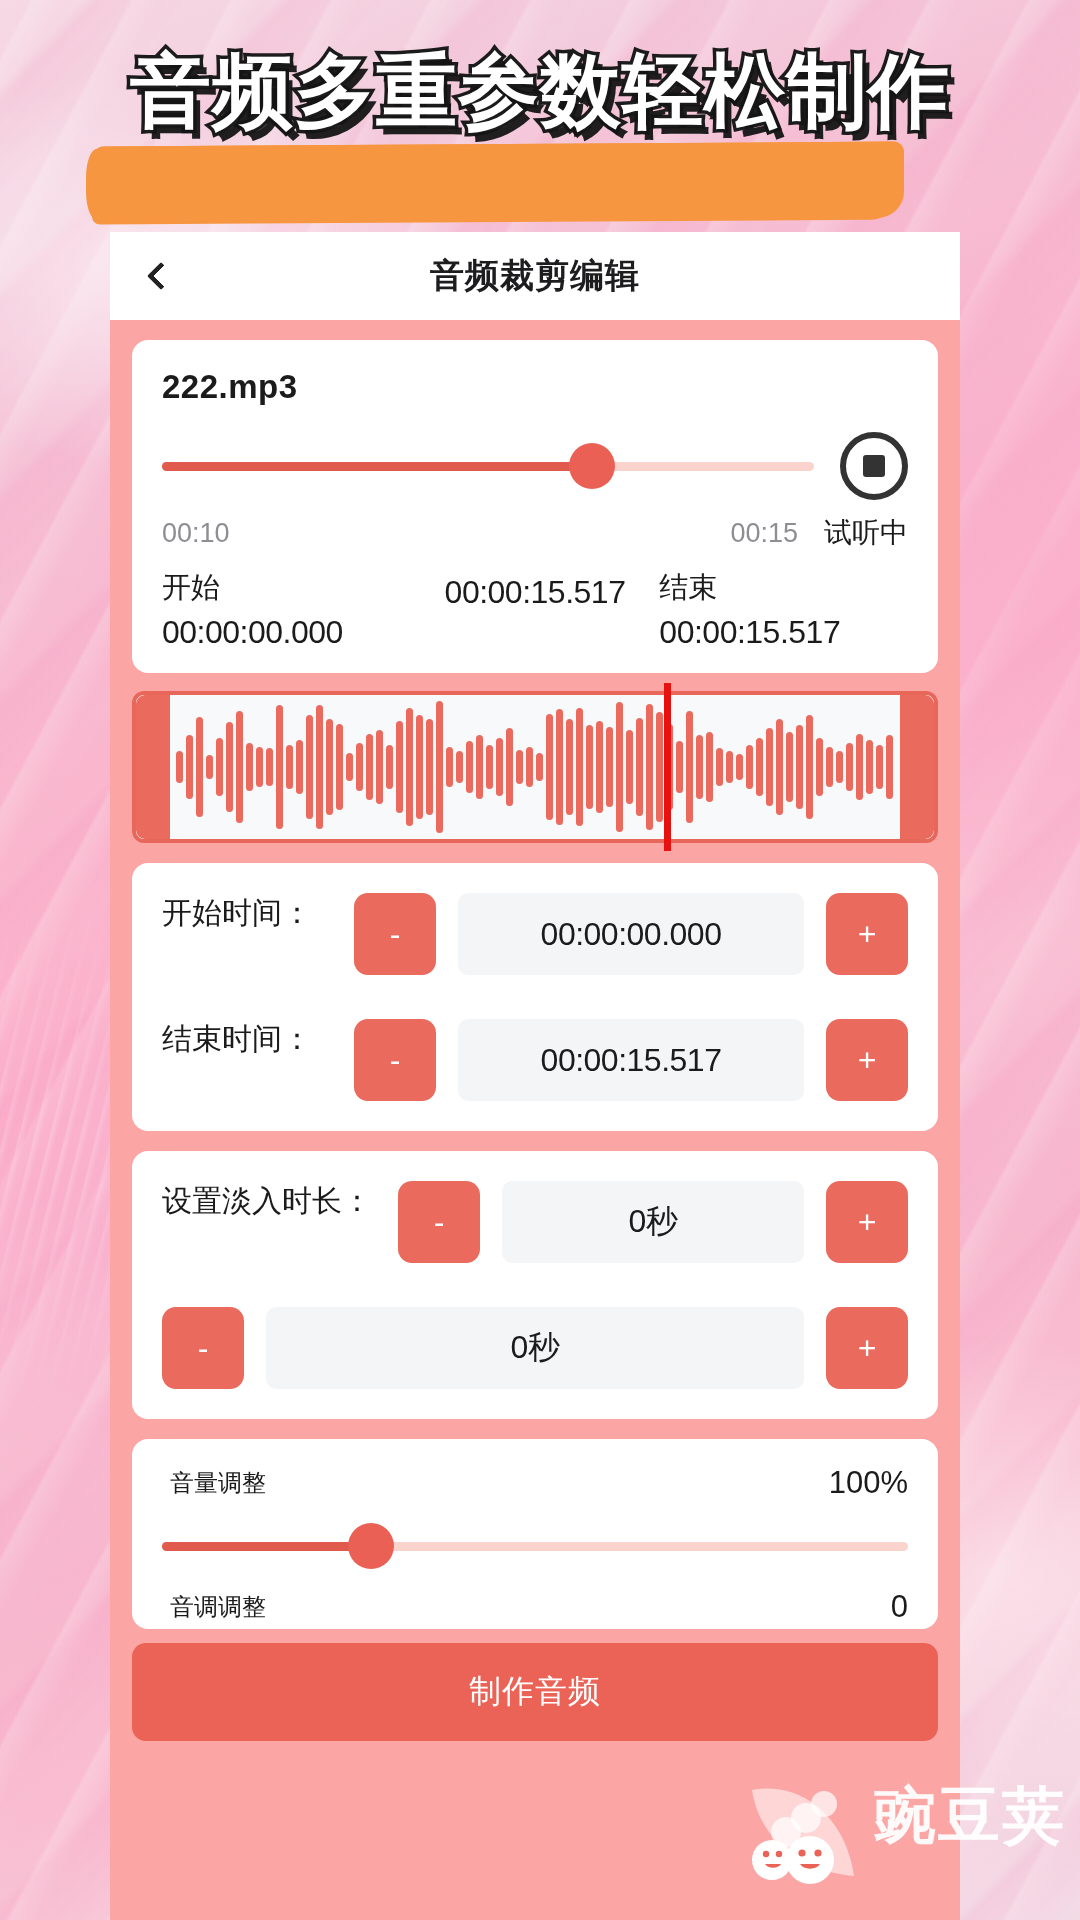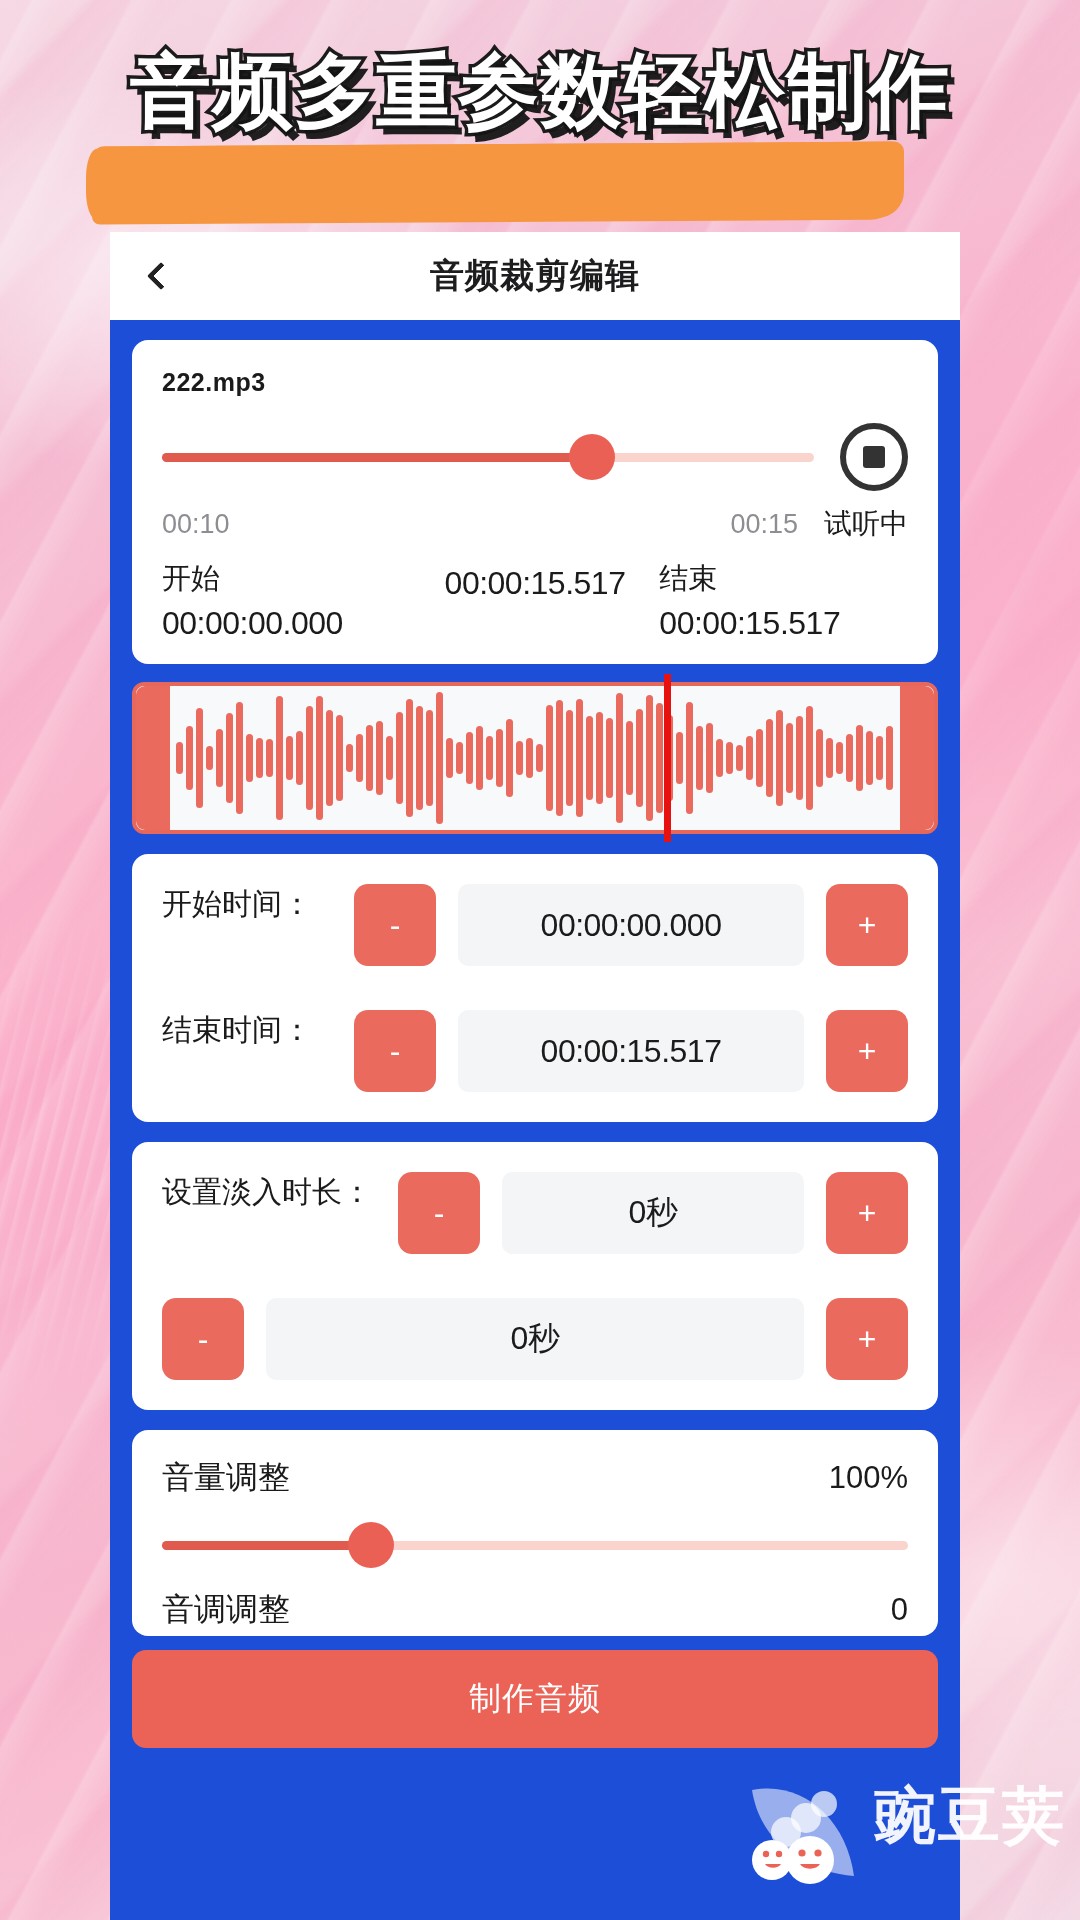--- a/index.html
+++ b/index.html
@@ -83,42 +83,42 @@
     color:#ffffff;
     -webkit-text-stroke:7px #1b1b1b;
     paint-order: stroke fill;
     text-shadow: 7px 9px 0 rgba(20,20,20,0.95);
     white-space:nowrap;
   }
 
   
   #screen {
     position:absolute; left:110px; top:232px; width:850px; height:1688px;
-    background:#1d4ed8; z-index:4; overflow:hidden;
+    background:#fca5a5; z-index:4; overflow:hidden;
   }
   .appbar {
     height:88px; background:#ffffff; position:relative;
     display:flex; align-items:center; justify-content:center;
   }
   .backBtn {
     position:absolute; left:20px; top:50%; transform:translateY(-50%);
     width:62px; height:62px; display:flex; align-items:center; justify-content:center;
   }
   .chev { width:20px; height:20px; border-left:5px solid #222; border-bottom:5px solid #222;
           transform:rotate(45deg); border-radius:2px; }
   .appTitle { font-size:34px; font-weight:bold; color:#1d1d1f; letter-spacing:1px; }
 
   .card {
     background:#ffffff; border-radius:16px; margin:0 22px; padding:0 0;
   }
   .gap { height:20px; }
 
   
   .playerCard { padding:28px 30px 22px 30px; }
-  .fileName { font-size:25px; font-weight:bold; color:#1b1b1b; letter-spacing:.5px; }
+  .fileName { font-size:33px; font-weight:bold; color:#1b1b1b; letter-spacing:.5px; }
 
   .playRow { display:flex; align-items:center; margin-top:26px; }
   .seekWrap { flex:1; position:relative; height:46px; display:flex; align-items:center; }
   .seekTrack { position:absolute; left:0; right:0; height:9px; border-radius:5px; background:#fbd3cd; }
   .seekFill { position:absolute; left:0; height:9px; border-radius:5px; background:#e05a4e; }
   .seekThumb {
     position:absolute; width:46px; height:46px; border-radius:50%;
     background:#ea6055; transform:translateX(-50%); top:0;
   }
   .stopBtn {
@@ -167,21 +167,21 @@
   }
   .stepVal {
     flex:1; height:82px; margin:0 22px; background:#f4f5f7; border-radius:10px;
     display:flex; align-items:center; justify-content:center;
     font-size:32px; color:#1b1b1b; letter-spacing:-.5px;
   }
 
   
   .adjCard { padding:26px 30px 4px 30px; }
   .adjHead { display:flex; align-items:center; justify-content:space-between; }
-  .adjLabel { font-size:32px; color:#1b1b1b; }
+  .adjLabel { font-size:24px; color:#1b1b1b;margin-left:8px; }
   .adjVal { font-size:31px; color:#1b1b1b; }
   .adjSlider { position:relative; height:46px; margin:22px 0 20px 0; display:flex; align-items:center; }
   .adjTrack { position:absolute; left:0; right:0; height:9px; border-radius:5px; background:#fbd3cd; }
   .adjFill { position:absolute; left:0; height:9px; border-radius:5px; background:#e05a4e; }
   .adjThumb { position:absolute; width:46px; height:46px; border-radius:50%; background:#ea6055; transform:translateX(-50%); }
 
   .makeBtn {
     margin:14px 22px 0 22px; height:98px; border-radius:14px; background:#ea6356;
     display:flex; align-items:center; justify-content:center;
     color:#fff; font-size:32px; letter-spacing:1px;

